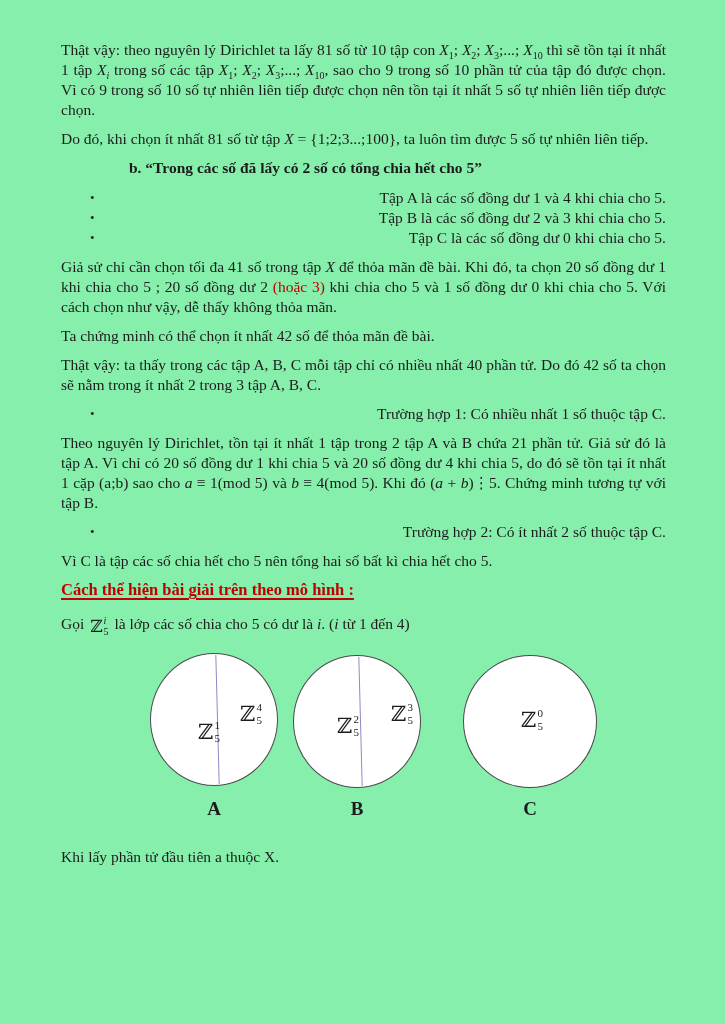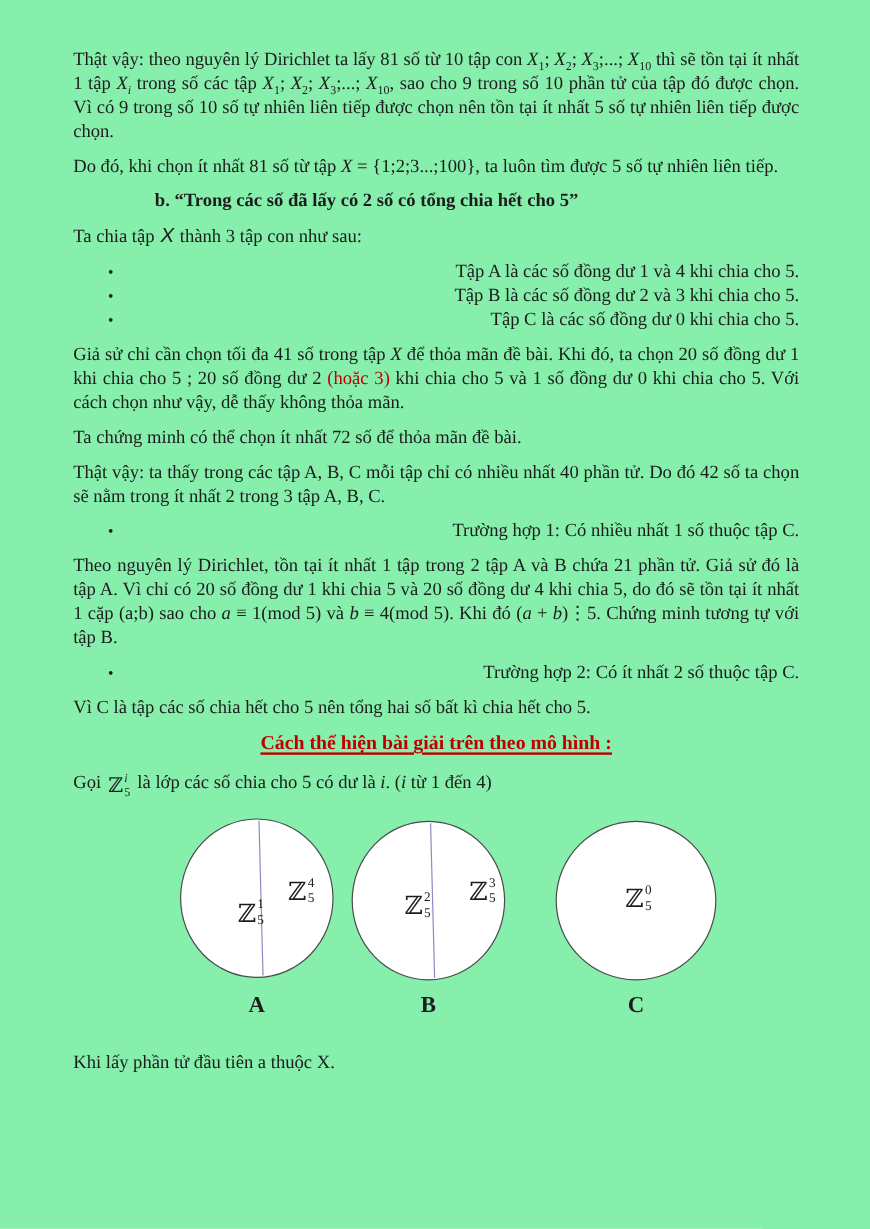--- a/index.html
+++ b/index.html
@@ -12,21 +12,21 @@
   body{width:725px;height:1024px;overflow:hidden;}
   .page{
     position:relative;width:725px;height:1024px;background:#86efac;
     font-family:"Liberation Serif","DejaVu Serif",serif;
     font-size:15.5px;line-height:20px;color:var(--text);
   }
   .content{position:absolute;left:61px;top:40px;width:605px;}
   .blk{margin:0 0 9px;text-align:justify;}
   p.p{margin:0 0 9px;}
   p.hb{margin:2px 0 10px 52px;font-weight:700;text-align:left;}
-  p.hred{color:var(--accent-red);font-weight:700;font-size:16.5px;text-align:center;margin:6px 0 14px;}
+  p.hred{color:var(--accent-red);font-weight:700;font-size:16.5px;text-align:left;margin:6px 0 14px;}
   p.hred .inner{text-decoration:underline;text-decoration-thickness:1.5px;text-underline-offset:3px;}
   .ul{margin:0 0 9px;}
   .li{display:flex;margin-left:29px;}
   .bullet{flex:0 0 25px;width:25px;font-size:13px;}
   .litext{flex:1;text-align:right;}
   .mi{font-style:italic;}
   .msub{font-size:10px;vertical-align:-4px;line-height:0;}
   .red{color:var(--accent-red);}
   .bo{font-weight:700;margin-left:16px;}
   .bigx{font-family:"Liberation Sans","DejaVu Sans",sans-serif;font-style:italic;font-size:17px;line-height:1;padding:0 1px;}
@@ -46,37 +46,36 @@
 </head>
 <body>
 
 <div class="page">
   <div class="content">
 
     <div id="doc-top">
         <p class="blk p"><span class="inner"><span>Thật vậy: theo nguyên lý Dirichlet ta lấy 81 số từ 10 tập con </span><span class="mi">X</span><span class="msub">1</span><span>; </span><span class="mi">X</span><span class="msub">2</span><span>; </span><span class="mi">X</span><span class="msub">3</span><span>;...; </span><span class="mi">X</span><span class="msub">10</span><span> thì sẽ tồn tại ít nhất 1 tập </span><span class="mi">X</span><span class="msub mi">i</span><span> trong số các tập </span><span class="mi">X</span><span class="msub">1</span><span>; </span><span class="mi">X</span><span class="msub">2</span><span>; </span><span class="mi">X</span><span class="msub">3</span><span>;...; </span><span class="mi">X</span><span class="msub">10</span><span>, sao cho 9 trong số 10 phần tử của tập đó được chọn. Vì có 9 trong số 10 số tự nhiên liên tiếp được chọn nên tồn tại ít nhất 5 số tự nhiên liên tiếp được chọn.</span></span></p>
         <p class="blk p"><span class="inner"><span>Do đó, khi chọn ít nhất 81 số từ tập </span><span class="mi">X</span><span> = {1;2;3...;100}, ta luôn tìm được 5 số tự nhiên liên tiếp.</span></span></p>
         <p class="blk hb"><span class="inner"><span class="bo">b.  “Trong các số đã lấy có 2 số có tổng chia hết cho 5”</span></span></p>
-        <p class="blk p"><span class="inner"><span>Ta chia tập </span><span class="bigx">X</span><span> thành 3 tập con như sau:</span></span></p>
         <div class="blk ul">
           <div class="li">
             <span class="bullet">•</span>
             <span class="litext"><span>Tập A là các số đồng dư 1 và 4 khi chia cho 5.</span></span>
           </div>
           <div class="li">
             <span class="bullet">•</span>
             <span class="litext"><span>Tập B là các số đồng dư 2 và 3 khi chia cho 5.</span></span>
           </div>
           <div class="li">
             <span class="bullet">•</span>
             <span class="litext"><span>Tập C là các số đồng dư 0 khi chia cho 5.</span></span>
           </div>
         </div>
         <p class="blk p"><span class="inner"><span>Giả sử chỉ cần chọn tối đa 41 số trong tập </span><span class="mi">X</span><span>  để thỏa mãn đề bài. Khi đó, ta chọn 20 số đồng dư 1 khi chia cho 5 ; 20 số đồng dư 2 </span><span class="red">(hoặc 3)</span><span> khi chia cho 5 và 1 số đồng dư 0 khi chia cho 5. Với cách chọn như vậy, dễ thấy không thỏa mãn.</span></span></p>
-        <p class="blk p"><span class="inner"><span>Ta chứng minh có thể chọn ít nhất 72 số để thỏa mãn đề bài.</span></span></p>
+        <p class="blk p"><span class="inner"><span>Ta chứng minh có thể chọn ít nhất 42 số để thỏa mãn đề bài.</span></span></p>
         <p class="blk p"><span class="inner"><span>Thật vậy: ta thấy trong các tập A, B, C mỗi tập chỉ có nhiều nhất 40 phần tử. Do đó 42 số ta chọn sẽ nằm trong ít nhất 2 trong 3 tập A, B, C.</span></span></p>
         <div class="blk ul">
           <div class="li">
             <span class="bullet">•</span>
             <span class="litext"><span>Trường hợp 1: Có nhiều nhất 1 số thuộc tập C.</span></span>
           </div>
         </div>
         <p class="blk p"><span class="inner"><span>Theo nguyên lý Dirichlet, tồn tại ít nhất 1 tập trong 2 tập A và B chứa 21 phần tử. Giả sử đó là tập A. Vì chỉ có 20 số đồng dư 1 khi chia 5 và 20 số đồng dư 4 khi chia 5, do đó sẽ tồn tại ít nhất 1 cặp (a;b) sao cho </span><span class="mi">a</span><span> ≡ 1(mod 5) và </span><span class="mi">b</span><span> ≡ 4(mod 5). Khi đó (</span><span class="mi">a</span><span> + </span><span class="mi">b</span><span>)⋮5. Chứng minh tương tự với tập B.</span></span></p>
         <div class="blk ul">
           <div class="li">

